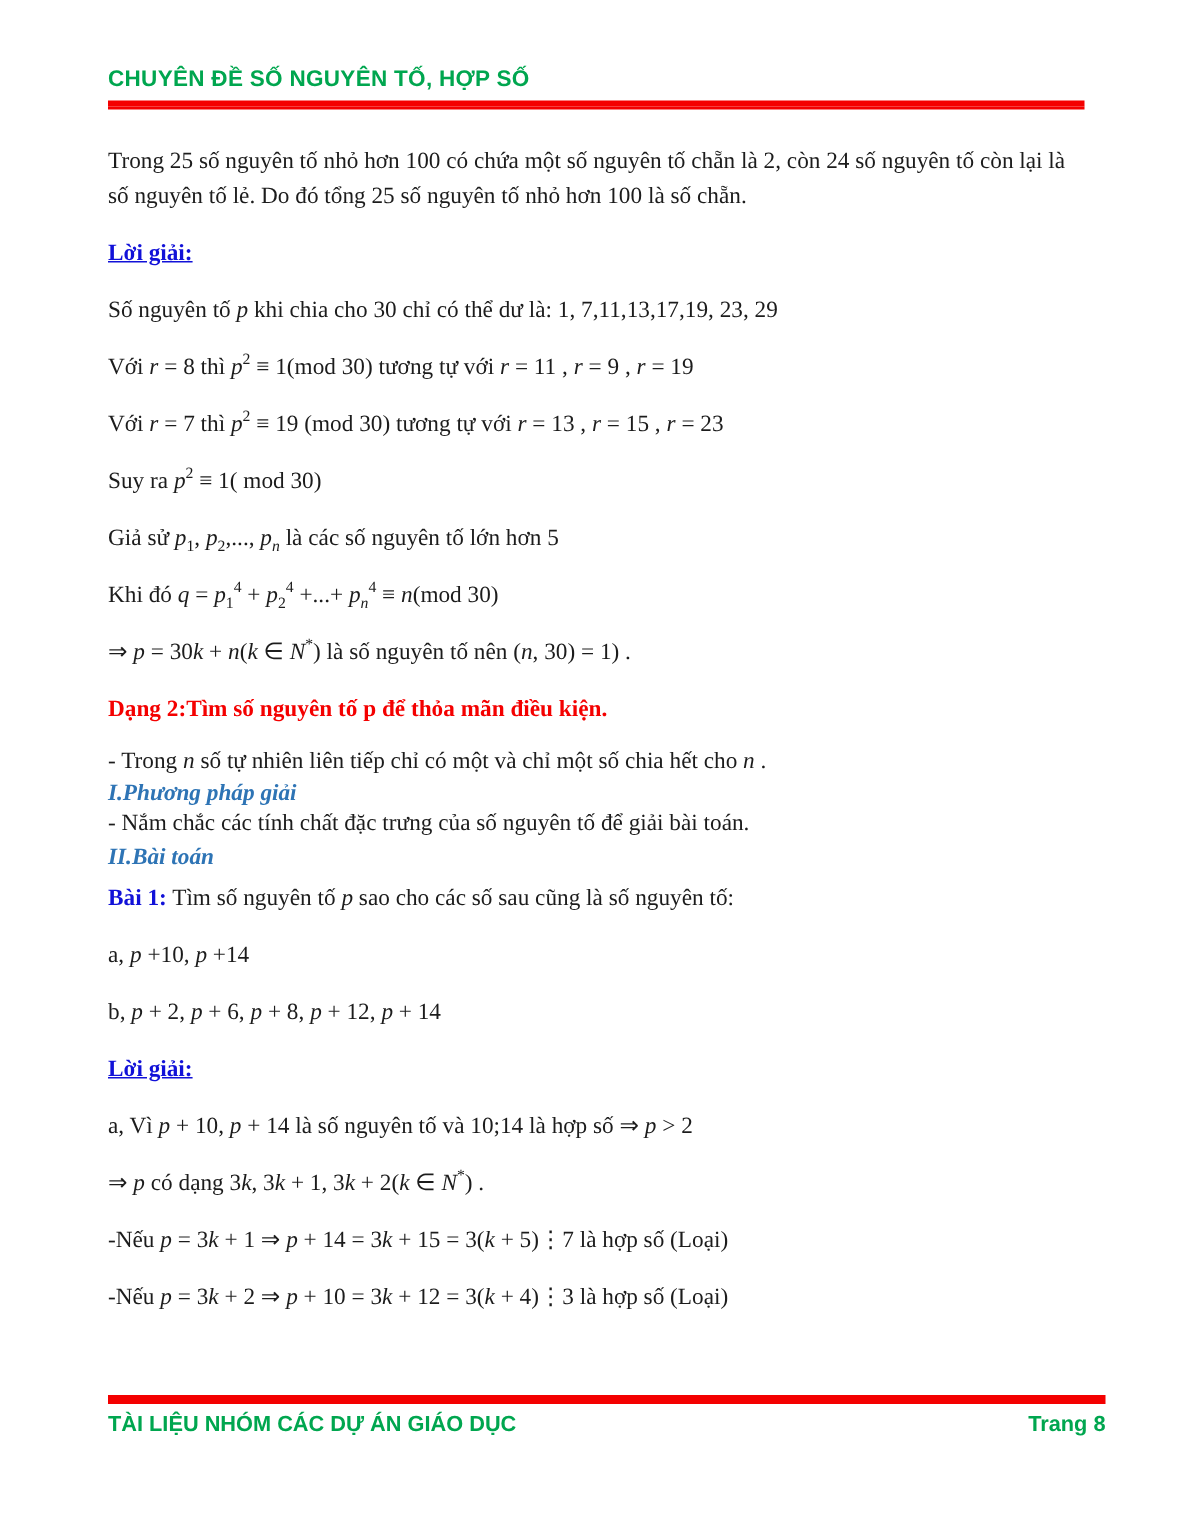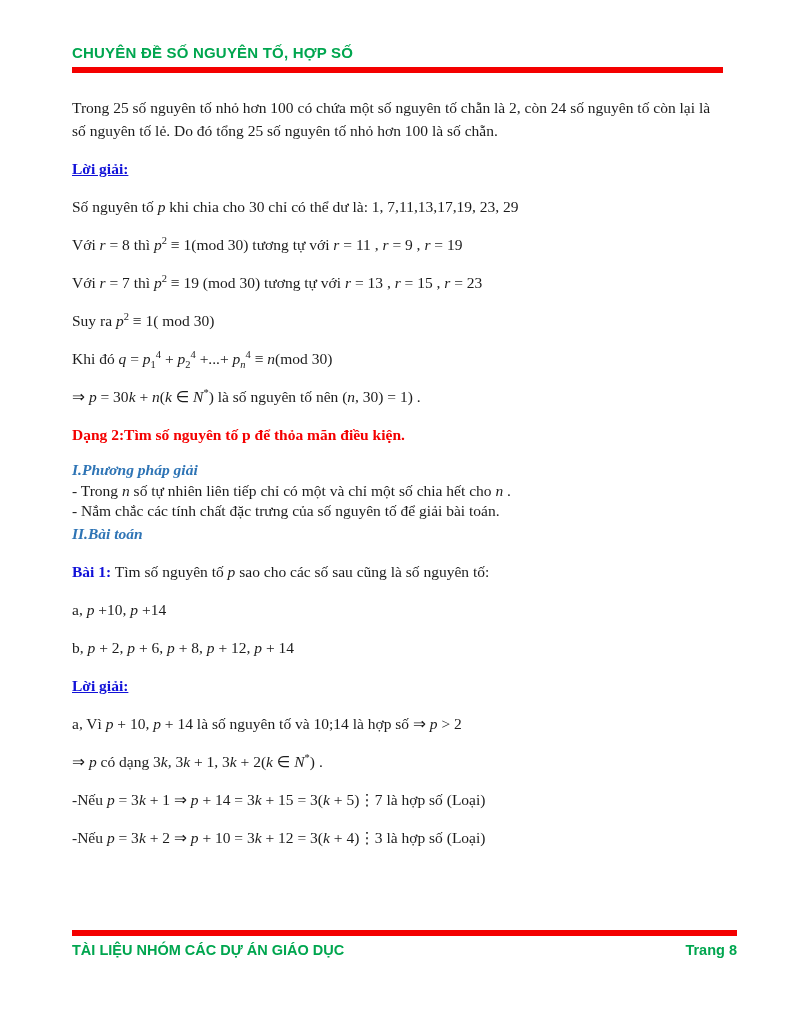--- a/index.html
+++ b/index.html
@@ -42,21 +42,21 @@
   .blk.red {
     color: var(--red, #F40000);
     font-weight: bold;
     margin-bottom: 14px;
   }
   .blk.bluehead {
     color: var(--headblue, #2E74B5);
     font-weight: bold;
     font-style: italic;
   }
-  .blk.bluehead.last { margin-bottom: 15px; }
+  .blk.bluehead.last { margin-bottom: 4px; }
   .blk.sol {
     color: var(--blue, #1111D8);
     font-weight: bold;
     text-decoration: underline;
   }
   .blk span.lbl { color: var(--blue, #1111D8); font-weight: bold; }
   .blk span.m { font-style: italic; }
   .blk sup { font-size: 10.5px; vertical-align: super; line-height: 0; font-style: normal; }
   .blk sub { font-size: 10.5px; vertical-align: sub; line-height: 0; font-style: normal; }
   .blk sub.subm { font-style: italic; }
@@ -94,25 +94,26 @@
   </div>
 
   <div class="margin-box" style="top:79px;">
     <div class="content">
         <div class="blk body"><span class="t">Trong 25 số nguyên tố nhỏ hơn 100 có chứa một số nguyên tố chẵn là 2, còn 24 số nguyên tố còn lại là số nguyên tố lẻ. Do đó tổng 25 số nguyên tố nhỏ hơn 100 là số chẵn.</span></div>
         <div class="blk sol"><span class="t">Lời giải:</span></div>
         <div class="blk body"><span class="t">Số nguyên tố  </span><span class="m">p</span><span class="t">  khi chia cho 30 chỉ có thể dư là:  1, 7,11,13,17,19, 23, 29</span></div>
         <div class="blk body"><span class="t">Với  </span><span class="m">r</span><span class="t"> = 8  thì  </span><span class="m">p</span><sup>2</sup><span class="t"> ≡ 1(mod 30)  tương tự với  </span><span class="m">r</span><span class="t"> = 11 ,  </span><span class="m">r</span><span class="t"> = 9 ,  </span><span class="m">r</span><span class="t"> = 19</span></div>
         <div class="blk body"><span class="t">Với  </span><span class="m">r</span><span class="t"> = 7  thì  </span><span class="m">p</span><sup>2</sup><span class="t"> ≡ 19 (mod 30)  tương tự với  </span><span class="m">r</span><span class="t"> = 13 ,  </span><span class="m">r</span><span class="t"> = 15 ,  </span><span class="m">r</span><span class="t"> = 23</span></div>
         <div class="blk body"><span class="t">Suy ra  </span><span class="m">p</span><sup>2</sup><span class="t"> ≡ 1( mod 30)</span></div>
+        <div class="blk body"><span class="t">Giả sử  </span><span class="m">p</span><sub class="sub">1</sub><span class="t">, </span><span class="m">p</span><sub class="sub">2</sub><span class="t">,..., </span><span class="m">p</span><sub class="subm">n</sub><span class="t">  là các số nguyên tố lớn hơn 5</span></div>
         <div class="blk body"><span class="t">Khi đó  </span><span class="m">q</span><span class="t"> = </span><span class="m">p</span><sub class="sub">1</sub><sup>4</sup><span class="t"> + </span><span class="m">p</span><sub class="sub">2</sub><sup>4</sup><span class="t"> +...+ </span><span class="m">p</span><sub class="subm">n</sub><sup>4</sup><span class="t"> ≡ </span><span class="m">n</span><span class="t">(mod 30)</span></div>
         <div class="blk body"><span class="t">⇒ </span><span class="m">p</span><span class="t"> = 30</span><span class="m">k</span><span class="t"> + </span><span class="m">n</span><span class="t">(</span><span class="m">k</span><span class="t"> ∈ </span><span class="m">N</span><sup>*</sup><span class="t">)  là số nguyên tố nên  (</span><span class="m">n</span><span class="t">, 30) = 1) .</span></div>
         <div class="blk red"><span class="t">Dạng 2:Tìm số nguyên tố p để thỏa mãn điều kiện.</span></div>
+        <div class="blk body tight"><span class="t">- Trong  </span><span class="m">n</span><span class="t">  số tự nhiên liên tiếp chỉ có một và chỉ một số chia hết cho  </span><span class="m">n</span><span class="t"> .</span></div>
         <div class="blk bluehead tight"><span class="t">I.Phương pháp giải</span></div>
-        <div class="blk body tight"><span class="t">- Trong  </span><span class="m">n</span><span class="t">  số tự nhiên liên tiếp chỉ có một và chỉ một số chia hết cho  </span><span class="m">n</span><span class="t"> .</span></div>
         <div class="blk body tight"><span class="t">- Nắm chắc các tính chất đặc trưng của số nguyên tố để giải bài toán.</span></div>
         <div class="blk bluehead last"><span class="t">II.Bài toán</span></div>
         <div class="blk body"><span class="lbl">Bài 1:</span><span class="t"> Tìm số nguyên tố  </span><span class="m">p</span><span class="t">  sao cho các số sau cũng là số nguyên tố:</span></div>
         <div class="blk body"><span class="t">a,  </span><span class="m">p</span><span class="t"> +10, </span><span class="m">p</span><span class="t"> +14</span></div>
         <div class="blk body"><span class="t">b,  </span><span class="m">p</span><span class="t"> + 2, </span><span class="m">p</span><span class="t"> + 6, </span><span class="m">p</span><span class="t"> + 8, </span><span class="m">p</span><span class="t"> + 12, </span><span class="m">p</span><span class="t"> + 14</span></div>
         <div class="blk sol"><span class="t">Lời giải:</span></div>
         <div class="blk body"><span class="t">a, Vì  </span><span class="m">p</span><span class="t"> + 10, </span><span class="m">p</span><span class="t"> + 14  là số nguyên tố và 10;14 là hợp số ⇒ </span><span class="m">p</span><span class="t"> &gt; 2</span></div>
         <div class="blk body"><span class="t">⇒ </span><span class="m">p</span><span class="t">  có dạng  3</span><span class="m">k</span><span class="t">, 3</span><span class="m">k</span><span class="t"> + 1, 3</span><span class="m">k</span><span class="t"> + 2(</span><span class="m">k</span><span class="t"> ∈ </span><span class="m">N</span><sup>*</sup><span class="t">) .</span></div>
         <div class="blk body"><span class="t">-Nếu  </span><span class="m">p</span><span class="t"> = 3</span><span class="m">k</span><span class="t"> + 1 ⇒ </span><span class="m">p</span><span class="t"> + 14 = 3</span><span class="m">k</span><span class="t"> + 15 = 3(</span><span class="m">k</span><span class="t"> + 5)⋮7  là hợp số (Loại)</span></div>
         <div class="blk body"><span class="t">-Nếu  </span><span class="m">p</span><span class="t"> = 3</span><span class="m">k</span><span class="t"> + 2 ⇒ </span><span class="m">p</span><span class="t"> + 10 = 3</span><span class="m">k</span><span class="t"> + 12 = 3(</span><span class="m">k</span><span class="t"> + 4)⋮3  là hợp số (Loại)</span></div>

